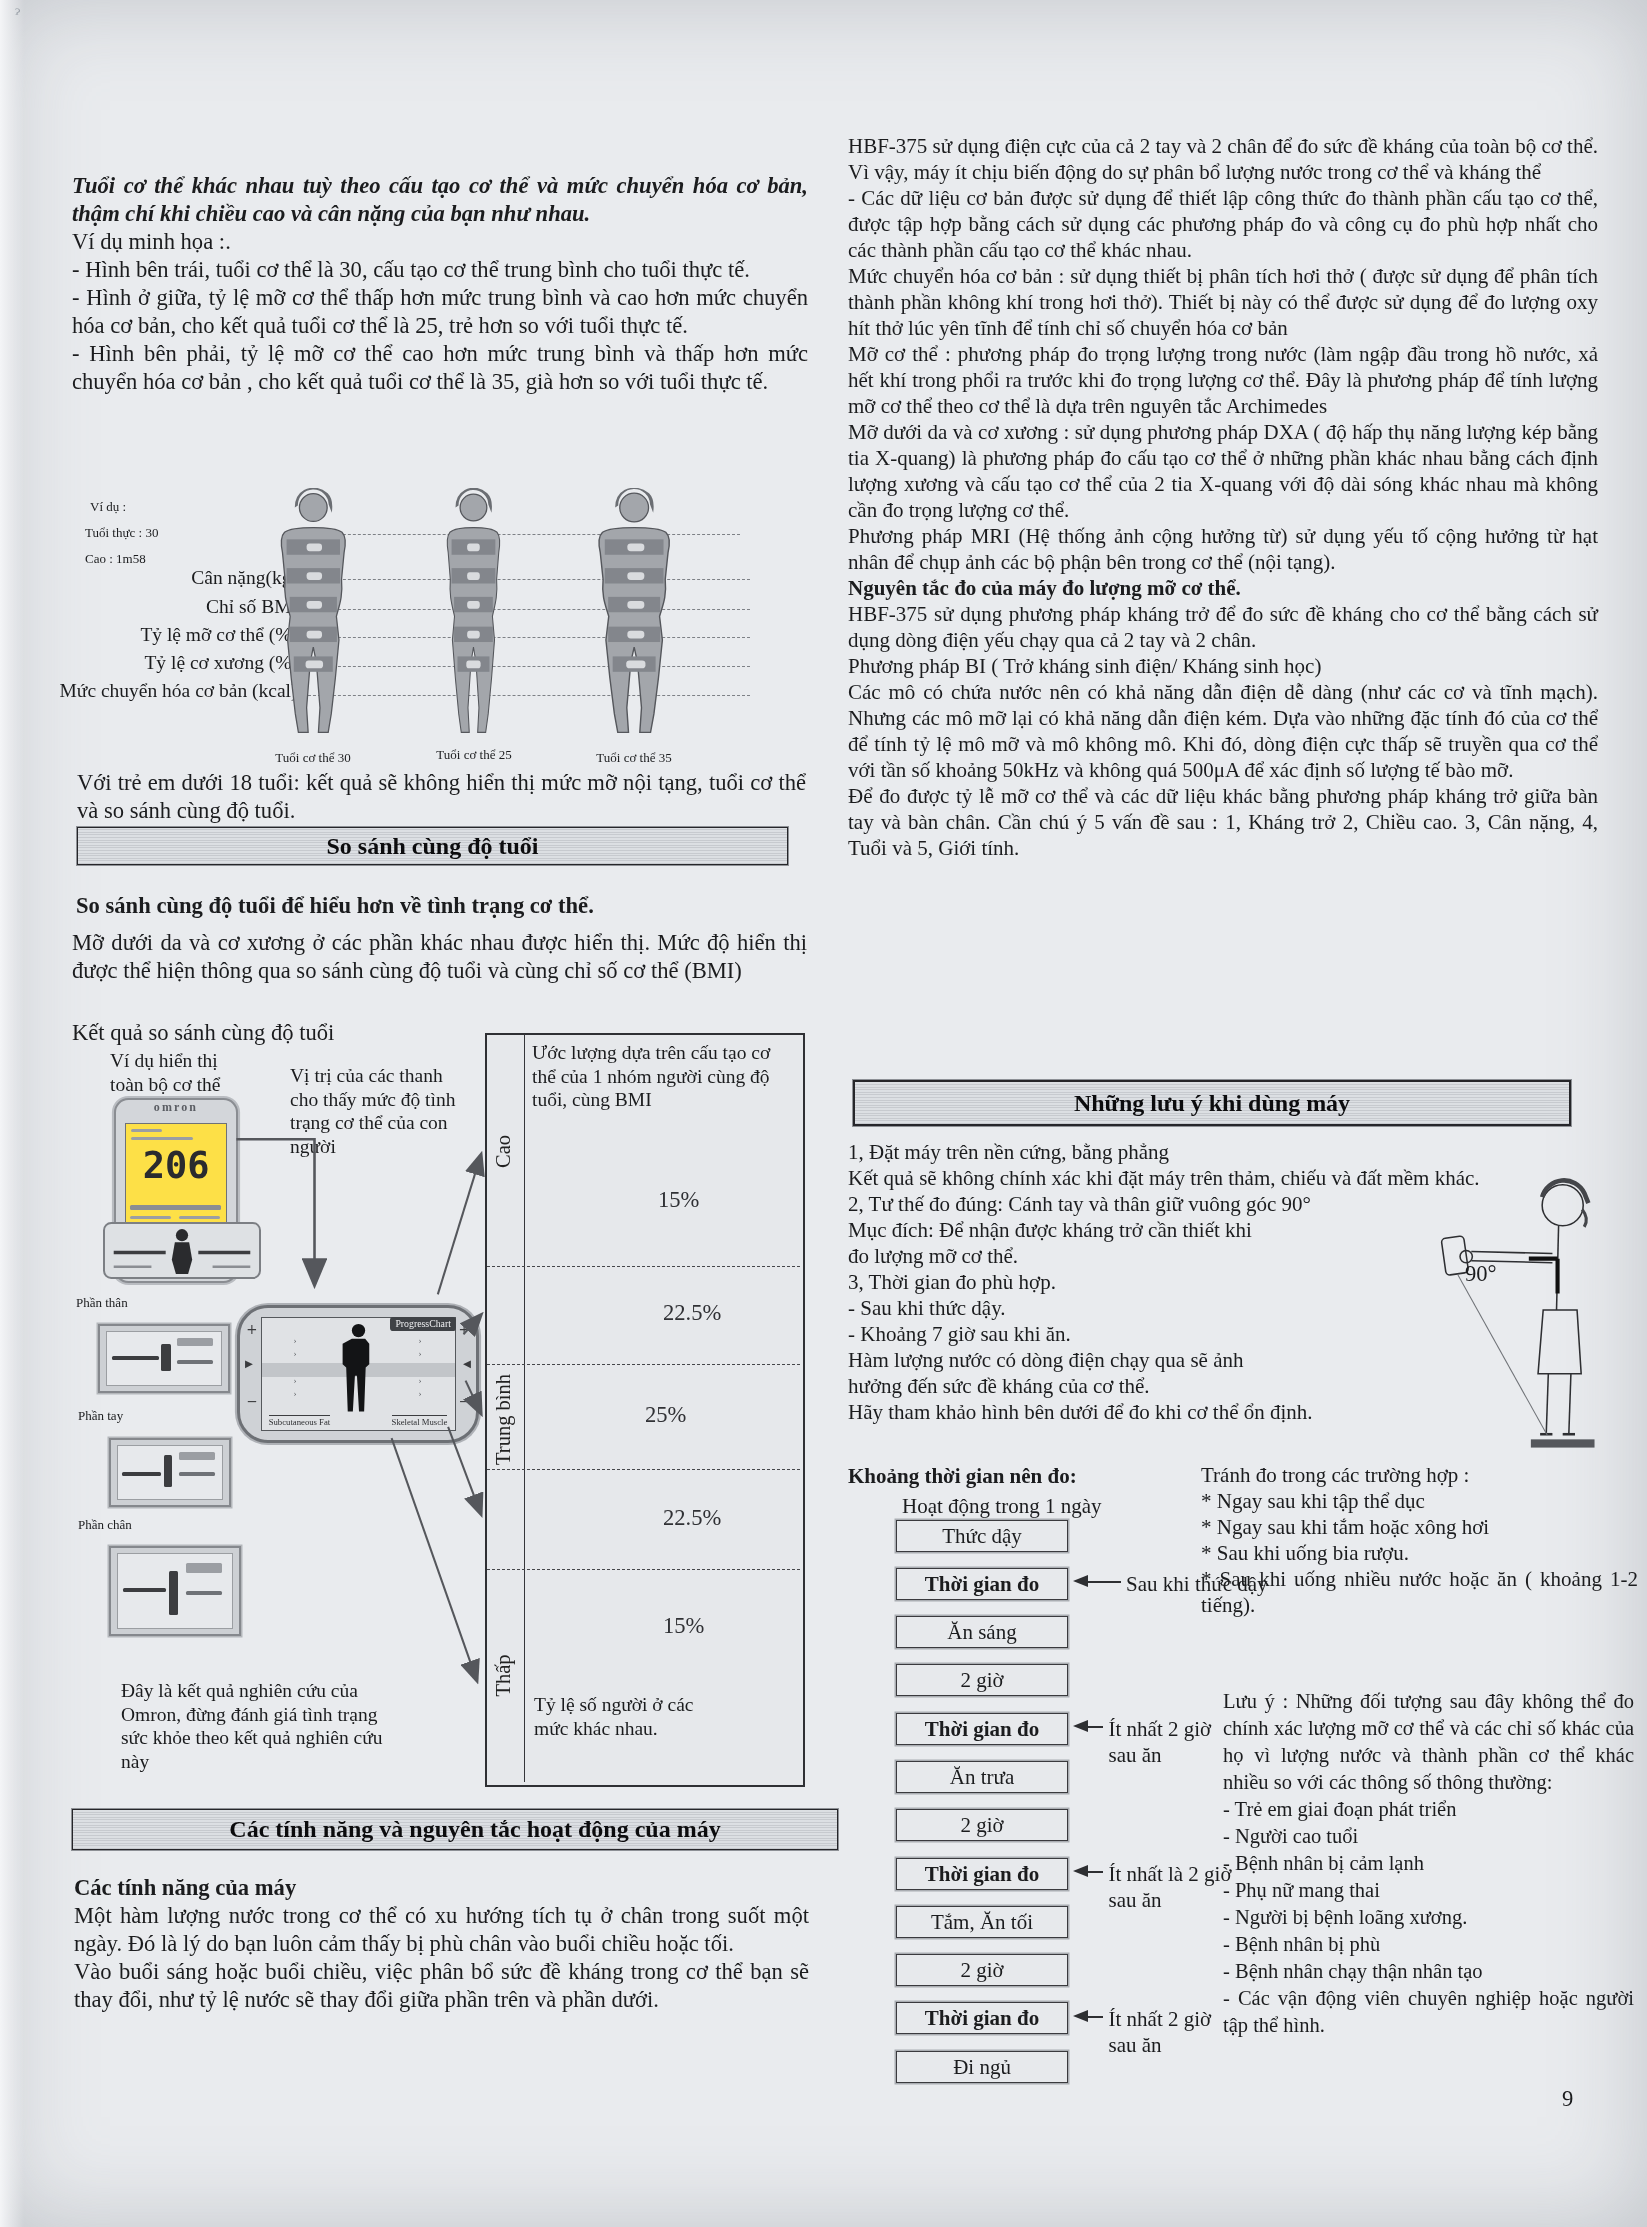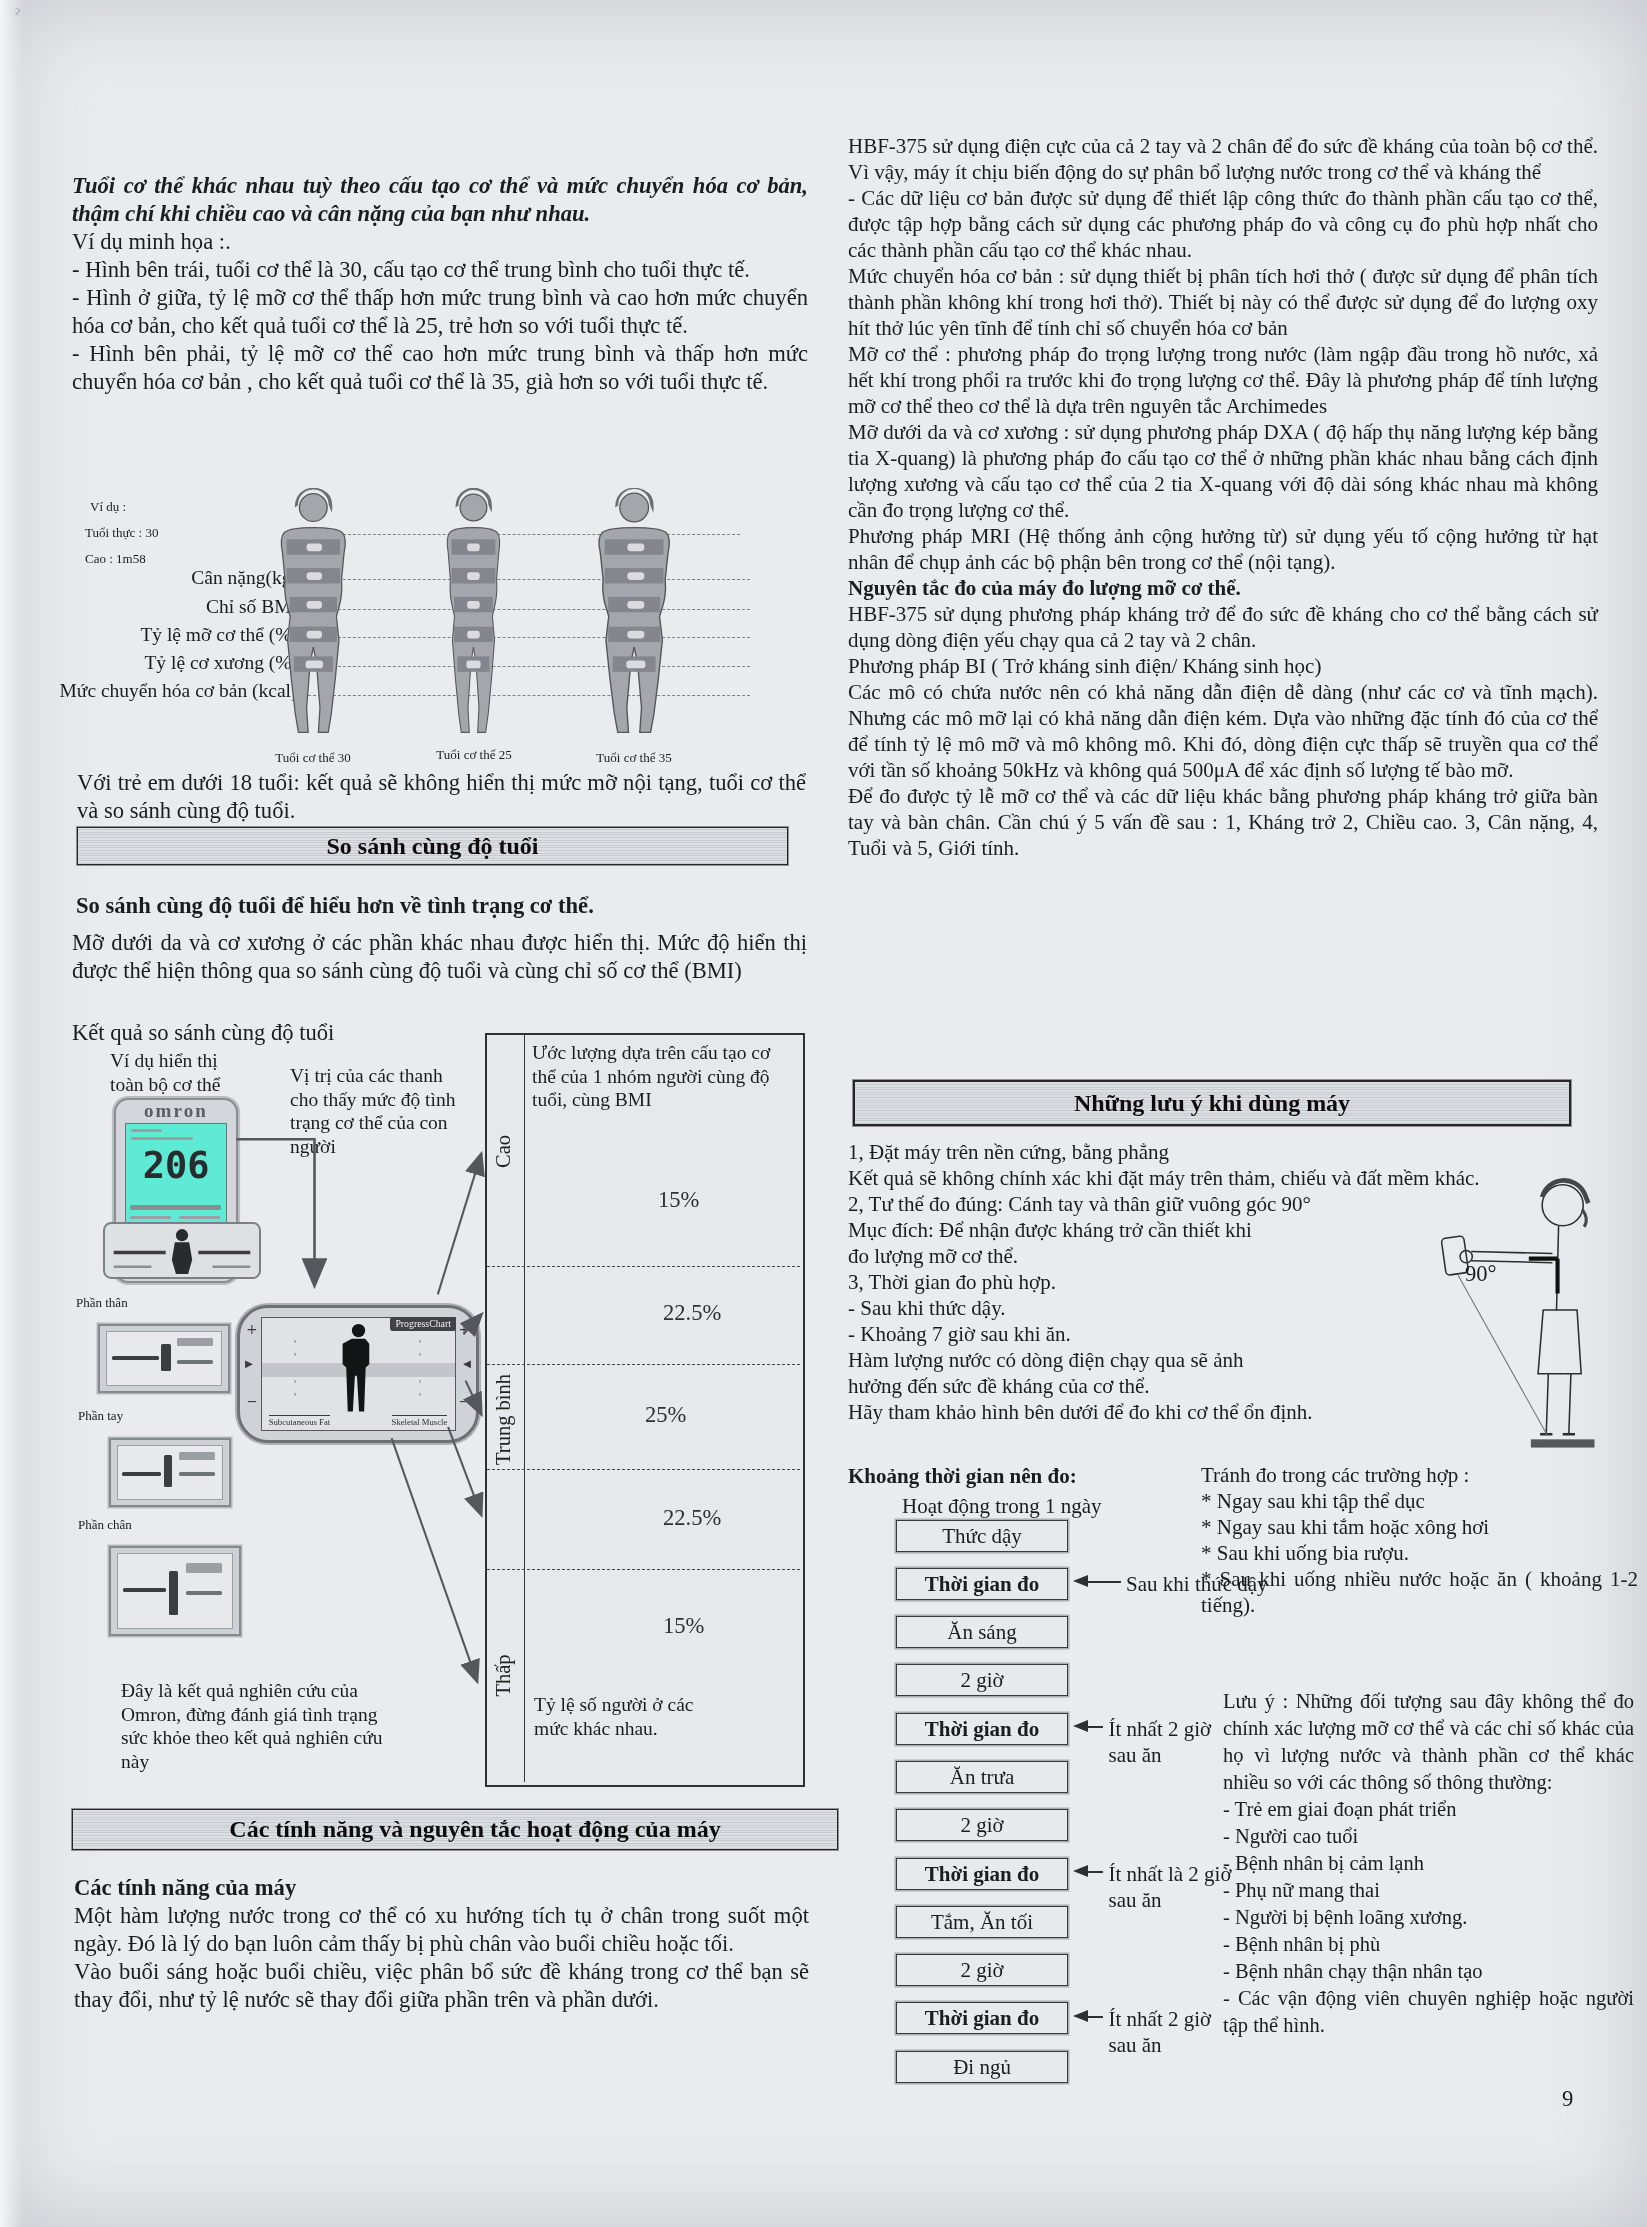--- a/index.html
+++ b/index.html
@@ -23,22 +23,22 @@
   .hbox{
     border:1.5px solid #26262a;
     background:repeating-linear-gradient(0deg,#c7cacf 0 1px,#dcdfe3 1px 2.6px);
     display:flex;align-items:center;justify-content:center;
     box-shadow:0 0 0 1px #8e9196;
   }
   .hbox .ttl{font-weight:bold;font-size:24px;color:#0c0c0e;}
   .edge{position:absolute;left:0;top:0;width:23.6px;height:2227px;background:linear-gradient(90deg,#f4f5f7,rgba(244,245,247,0));}
   
   .omron{border:2.6px solid #8a8d92;border-radius:14.4px;background:#d3d6da;box-shadow:0 0 0 2.1px #b9bcc1;}
-  .omron .brand{text-align:center;color:#5a5d63;font-size:19px;letter-spacing:2.1px;font-weight:bold;}
-  .omron .screen{position:absolute;left:9.2px;top:22.6px;width:100px;height:123px;background:#5eead4;border:1.5px solid #6f7277;}
+  .omron .brand{text-align:center;color:#5a5d63;font-size:12px;letter-spacing:2.1px;font-weight:bold;}
+  .omron .screen{position:absolute;left:9.2px;top:22.6px;width:100px;height:123px;background:#fde047;border:1.5px solid #6f7277;}
   .omron .val{font-family:"DejaVu Sans Mono",monospace;font-weight:bold;font-size:37px;color:#2a2b2e;text-align:center;margin-top:20.5px;}
   .strip{background:#9b9ea3;height:3.6px;border-radius:1.5px;position:absolute;}
   .panel{border:2.1px solid #7c7f84;border-radius:8.2px;background:#dee1e4;}
   .particon{border:2.1px solid #85888d;background:#cdd0d4;box-shadow:0 0 0 1.5px #b4b7bb;}
   .particon .inner{position:absolute;left:6.2px;top:5.1px;right:6.2px;bottom:5.1px;background:#e7e9ec;border:1px solid #9b9ea2;}
   .pc{border:3.6px solid #6d7075;border-radius:31px;background:#cfd2d6;box-shadow:0 0 0 2.1px #aeb1b6;}
   .pc .scr{position:absolute;left:20.5px;top:9.2px;right:20.5px;bottom:9.2px;background:#e0e2e5;border:1.5px solid #55585c;}
   .pc .tab{position:absolute;right:-1.5px;top:-1.5px;background:#3f4246;color:#f0f1f3;font-size:9.8px;padding:1.5px 5.1px;border-radius:3.1px;}
   .pc .ulab{position:absolute;bottom:3.1px;font-size:8.7px;color:#2e2f32;border-top:1px solid #3c3d40;padding-top:1px;}
   .mark{position:absolute;font-size:13.4px;color:#3a3b3e;font-family:"DejaVu Sans",sans-serif;}

